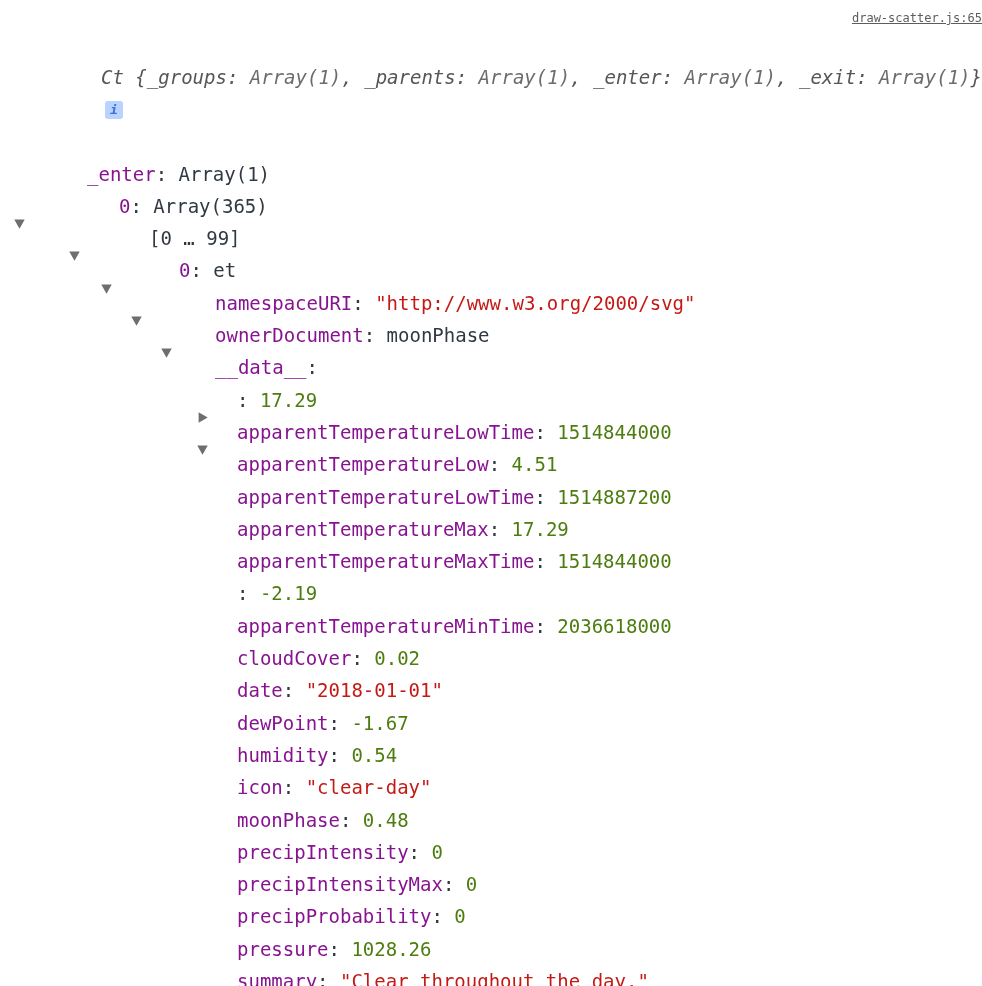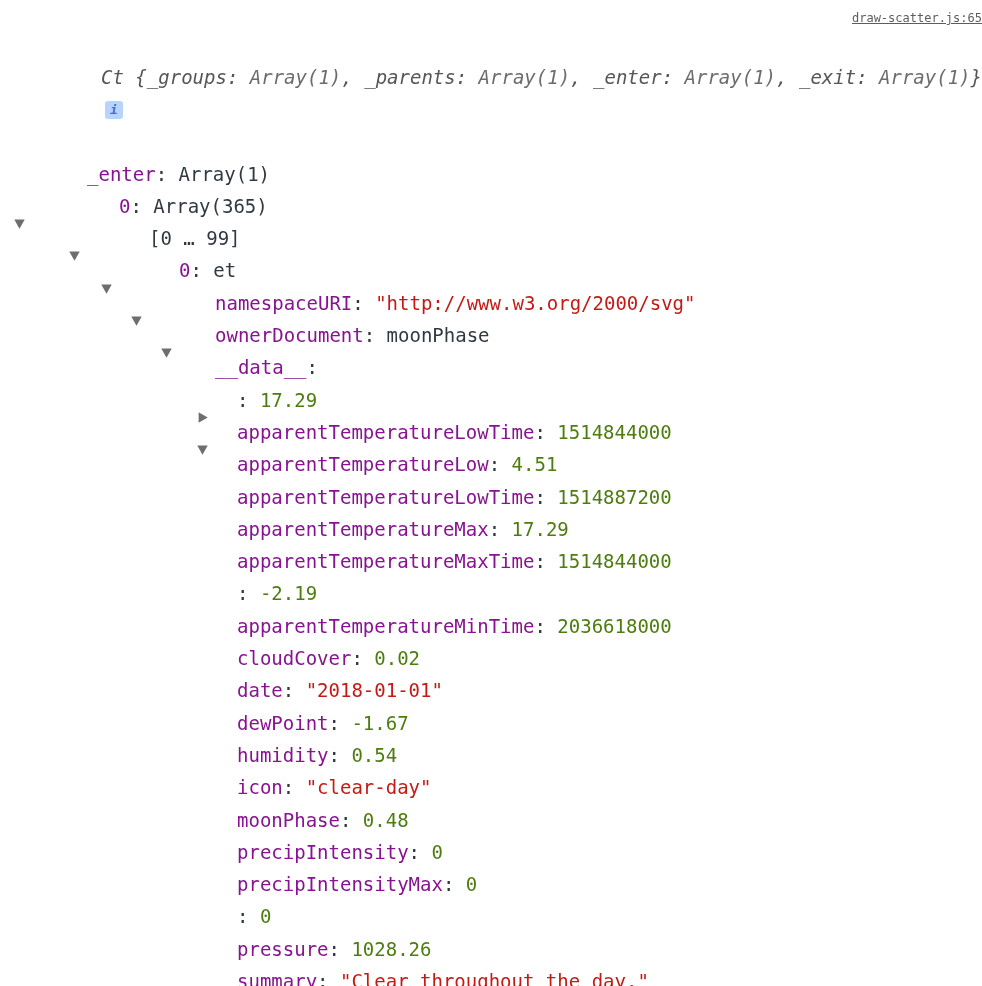--- a/index.html
+++ b/index.html
@@ -174,18 +174,18 @@
       <div class="row"><span class="indent i6"></span><span style="width: 19px; display: inline-block;"></span><span class="black">: </span><span class="num">-2.19</span></div>
       <div class="row"><span class="indent i6"></span><span style="width: 19px; display: inline-block;"></span><span class="key">apparentTemperatureMinTime</span><span class="black">: </span><span class="num">2036618000</span></div>
       <div class="row"><span class="indent i6"></span><span style="width: 19px; display: inline-block;"></span><span class="key">cloudCover</span><span class="black">: </span><span class="num">0.02</span></div>
       <div class="row"><span class="indent i6"></span><span style="width: 19px; display: inline-block;"></span><span class="key">date</span><span class="black">: </span><span class="str">"2018-01-01"</span></div>
       <div class="row"><span class="indent i6"></span><span style="width: 19px; display: inline-block;"></span><span class="key">dewPoint</span><span class="black">: </span><span class="num">-1.67</span></div>
       <div class="row"><span class="indent i6"></span><span style="width: 19px; display: inline-block;"></span><span class="key">humidity</span><span class="black">: </span><span class="num">0.54</span></div>
       <div class="row"><span class="indent i6"></span><span style="width: 19px; display: inline-block;"></span><span class="key">icon</span><span class="black">: </span><span class="str">"clear-day"</span></div>
       <div class="row"><span class="indent i6"></span><span style="width: 19px; display: inline-block;"></span><span class="key">moonPhase</span><span class="black">: </span><span class="num">0.48</span></div>
       <div class="row"><span class="indent i6"></span><span style="width: 19px; display: inline-block;"></span><span class="key">precipIntensity</span><span class="black">: </span><span class="num">0</span></div>
       <div class="row"><span class="indent i6"></span><span style="width: 19px; display: inline-block;"></span><span class="key">precipIntensityMax</span><span class="black">: </span><span class="num">0</span></div>
-      <div class="row"><span class="indent i6"></span><span style="width: 19px; display: inline-block;"></span><span class="black">: </span><span class="num">0</span></div>
+      <div class="row"><span class="indent i6"></span><span style="width: 19px; display: inline-block;"></span><span class="key">precipProbability</span><span class="black">: </span><span class="num">0</span></div>
       <div class="row"><span class="indent i6"></span><span style="width: 19px; display: inline-block;"></span><span class="key">pressure</span><span class="black">: </span><span class="num">1028.26</span></div>
       <div class="row"><span class="indent i6"></span><span style="width: 19px; display: inline-block;"></span><span class="key">summary</span><span class="black">: </span><span class="str">"Clear throughout the day."</span></div>
     </div>
 
 </div>
 
 </body></html>

